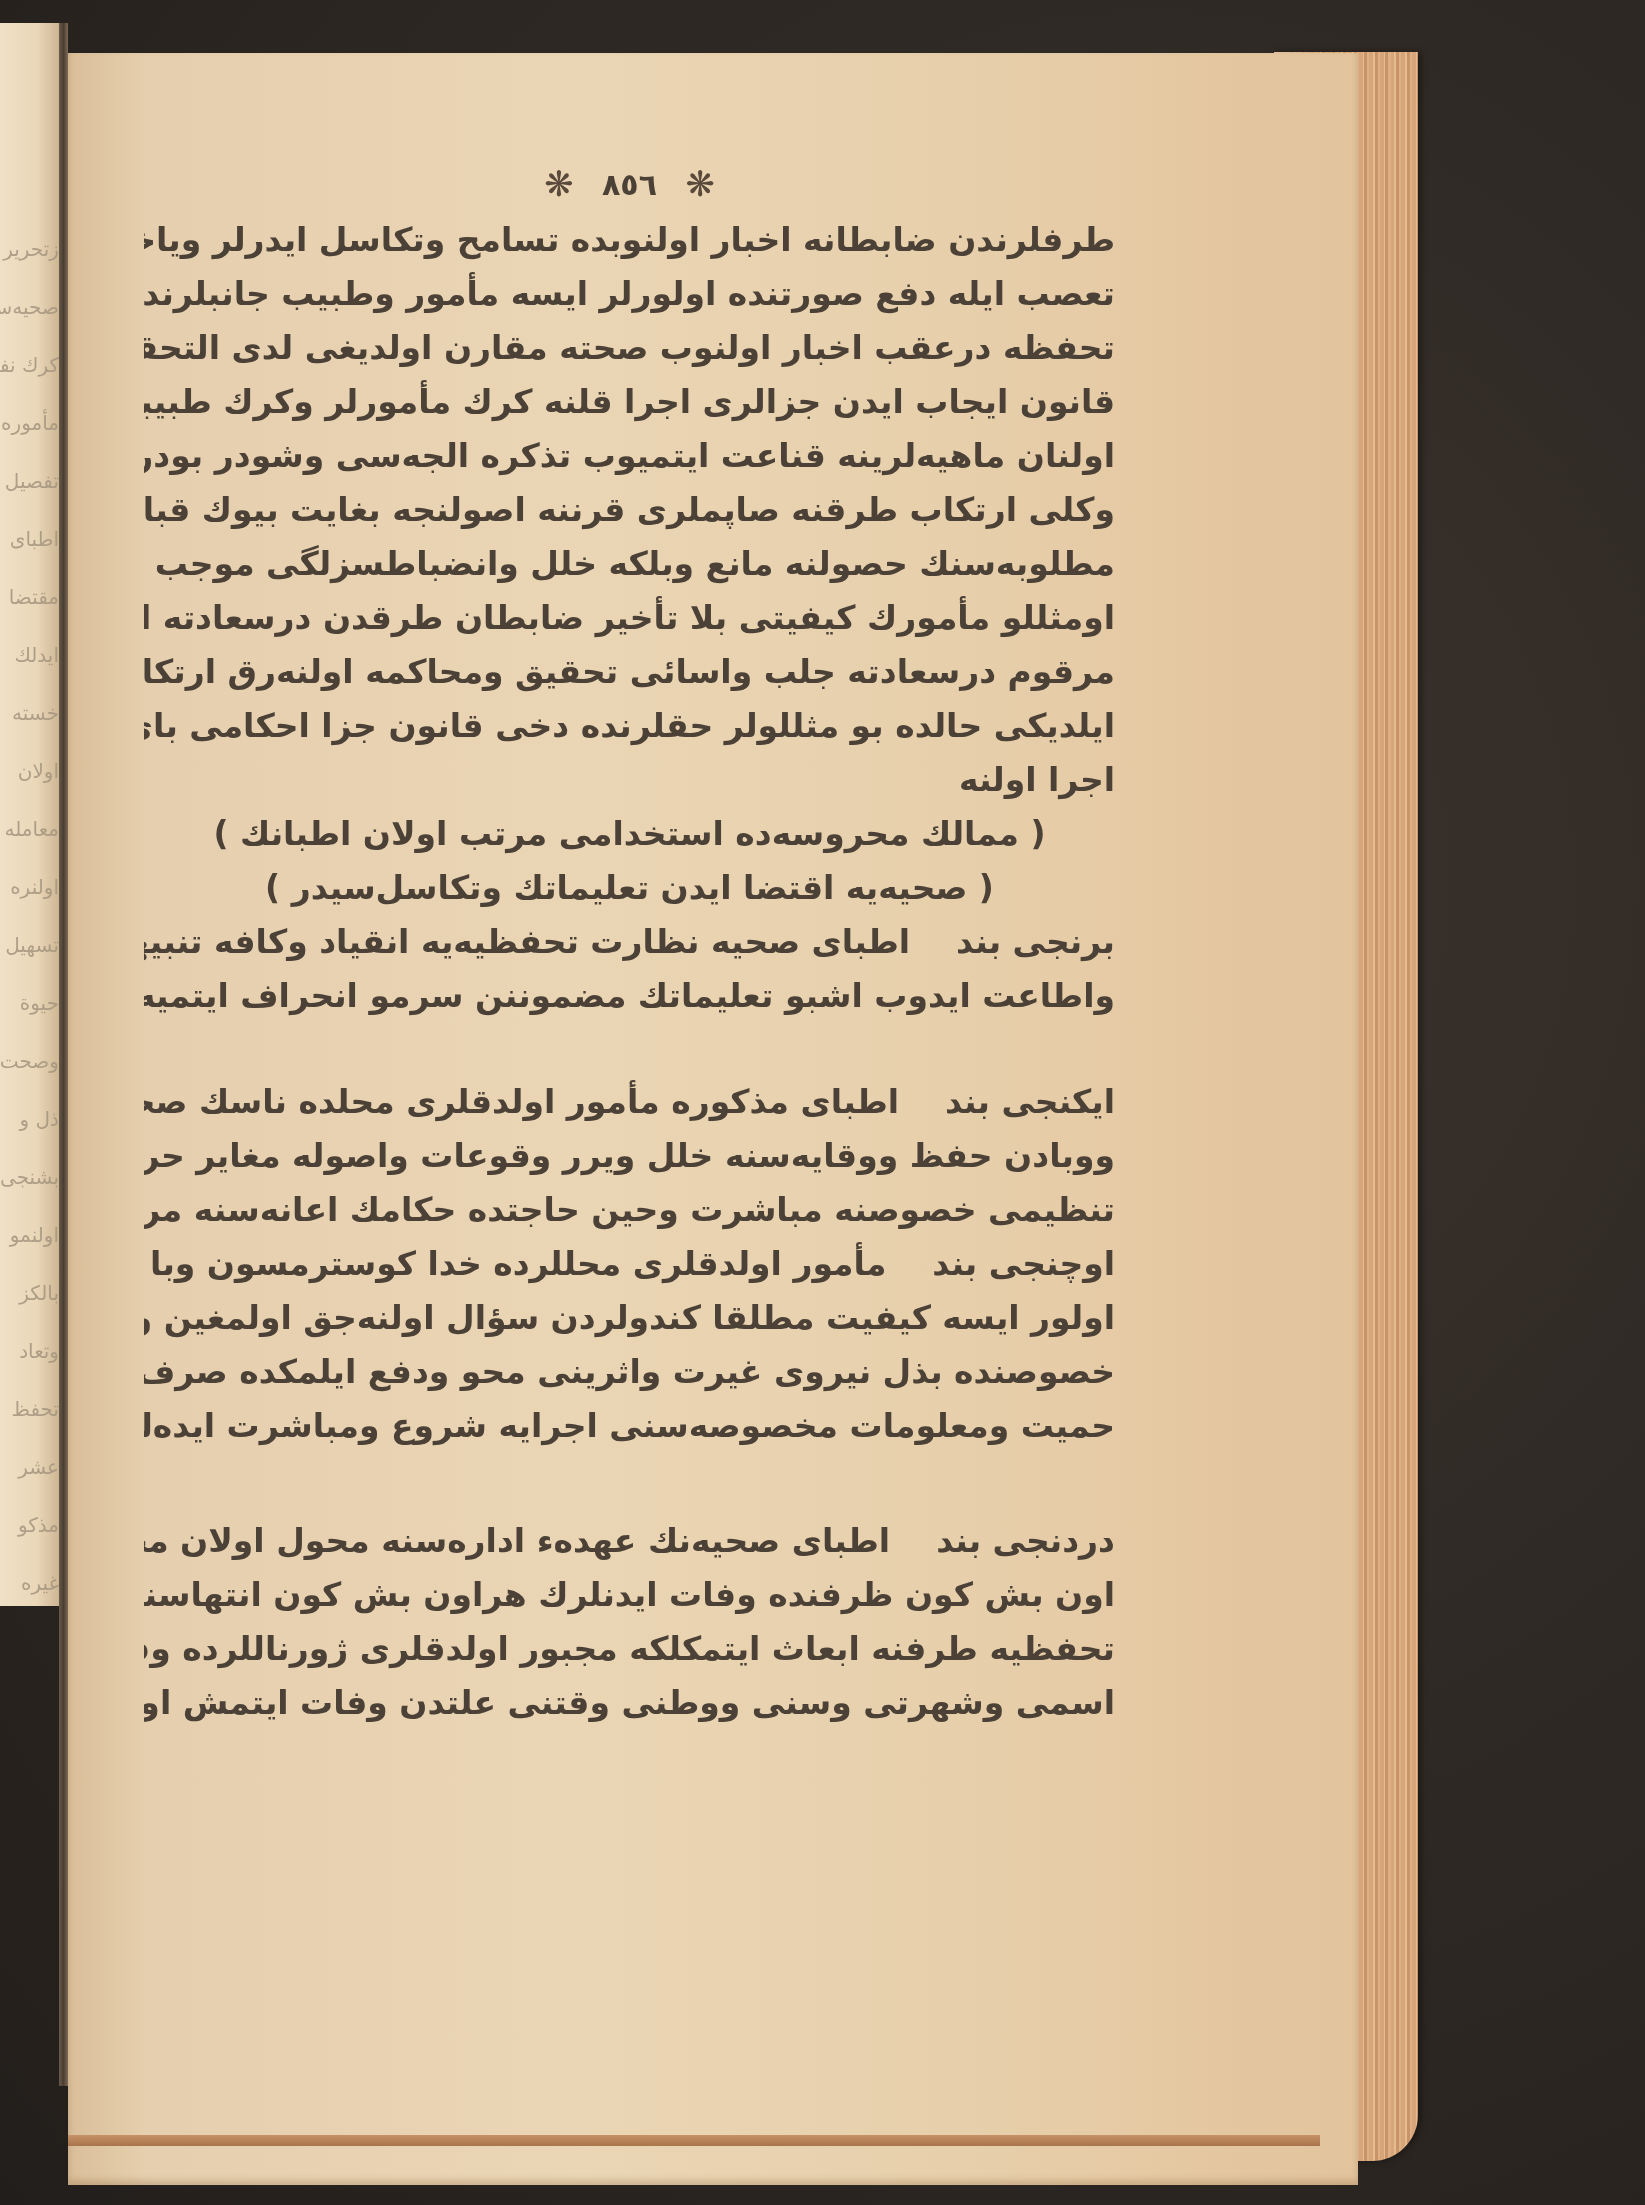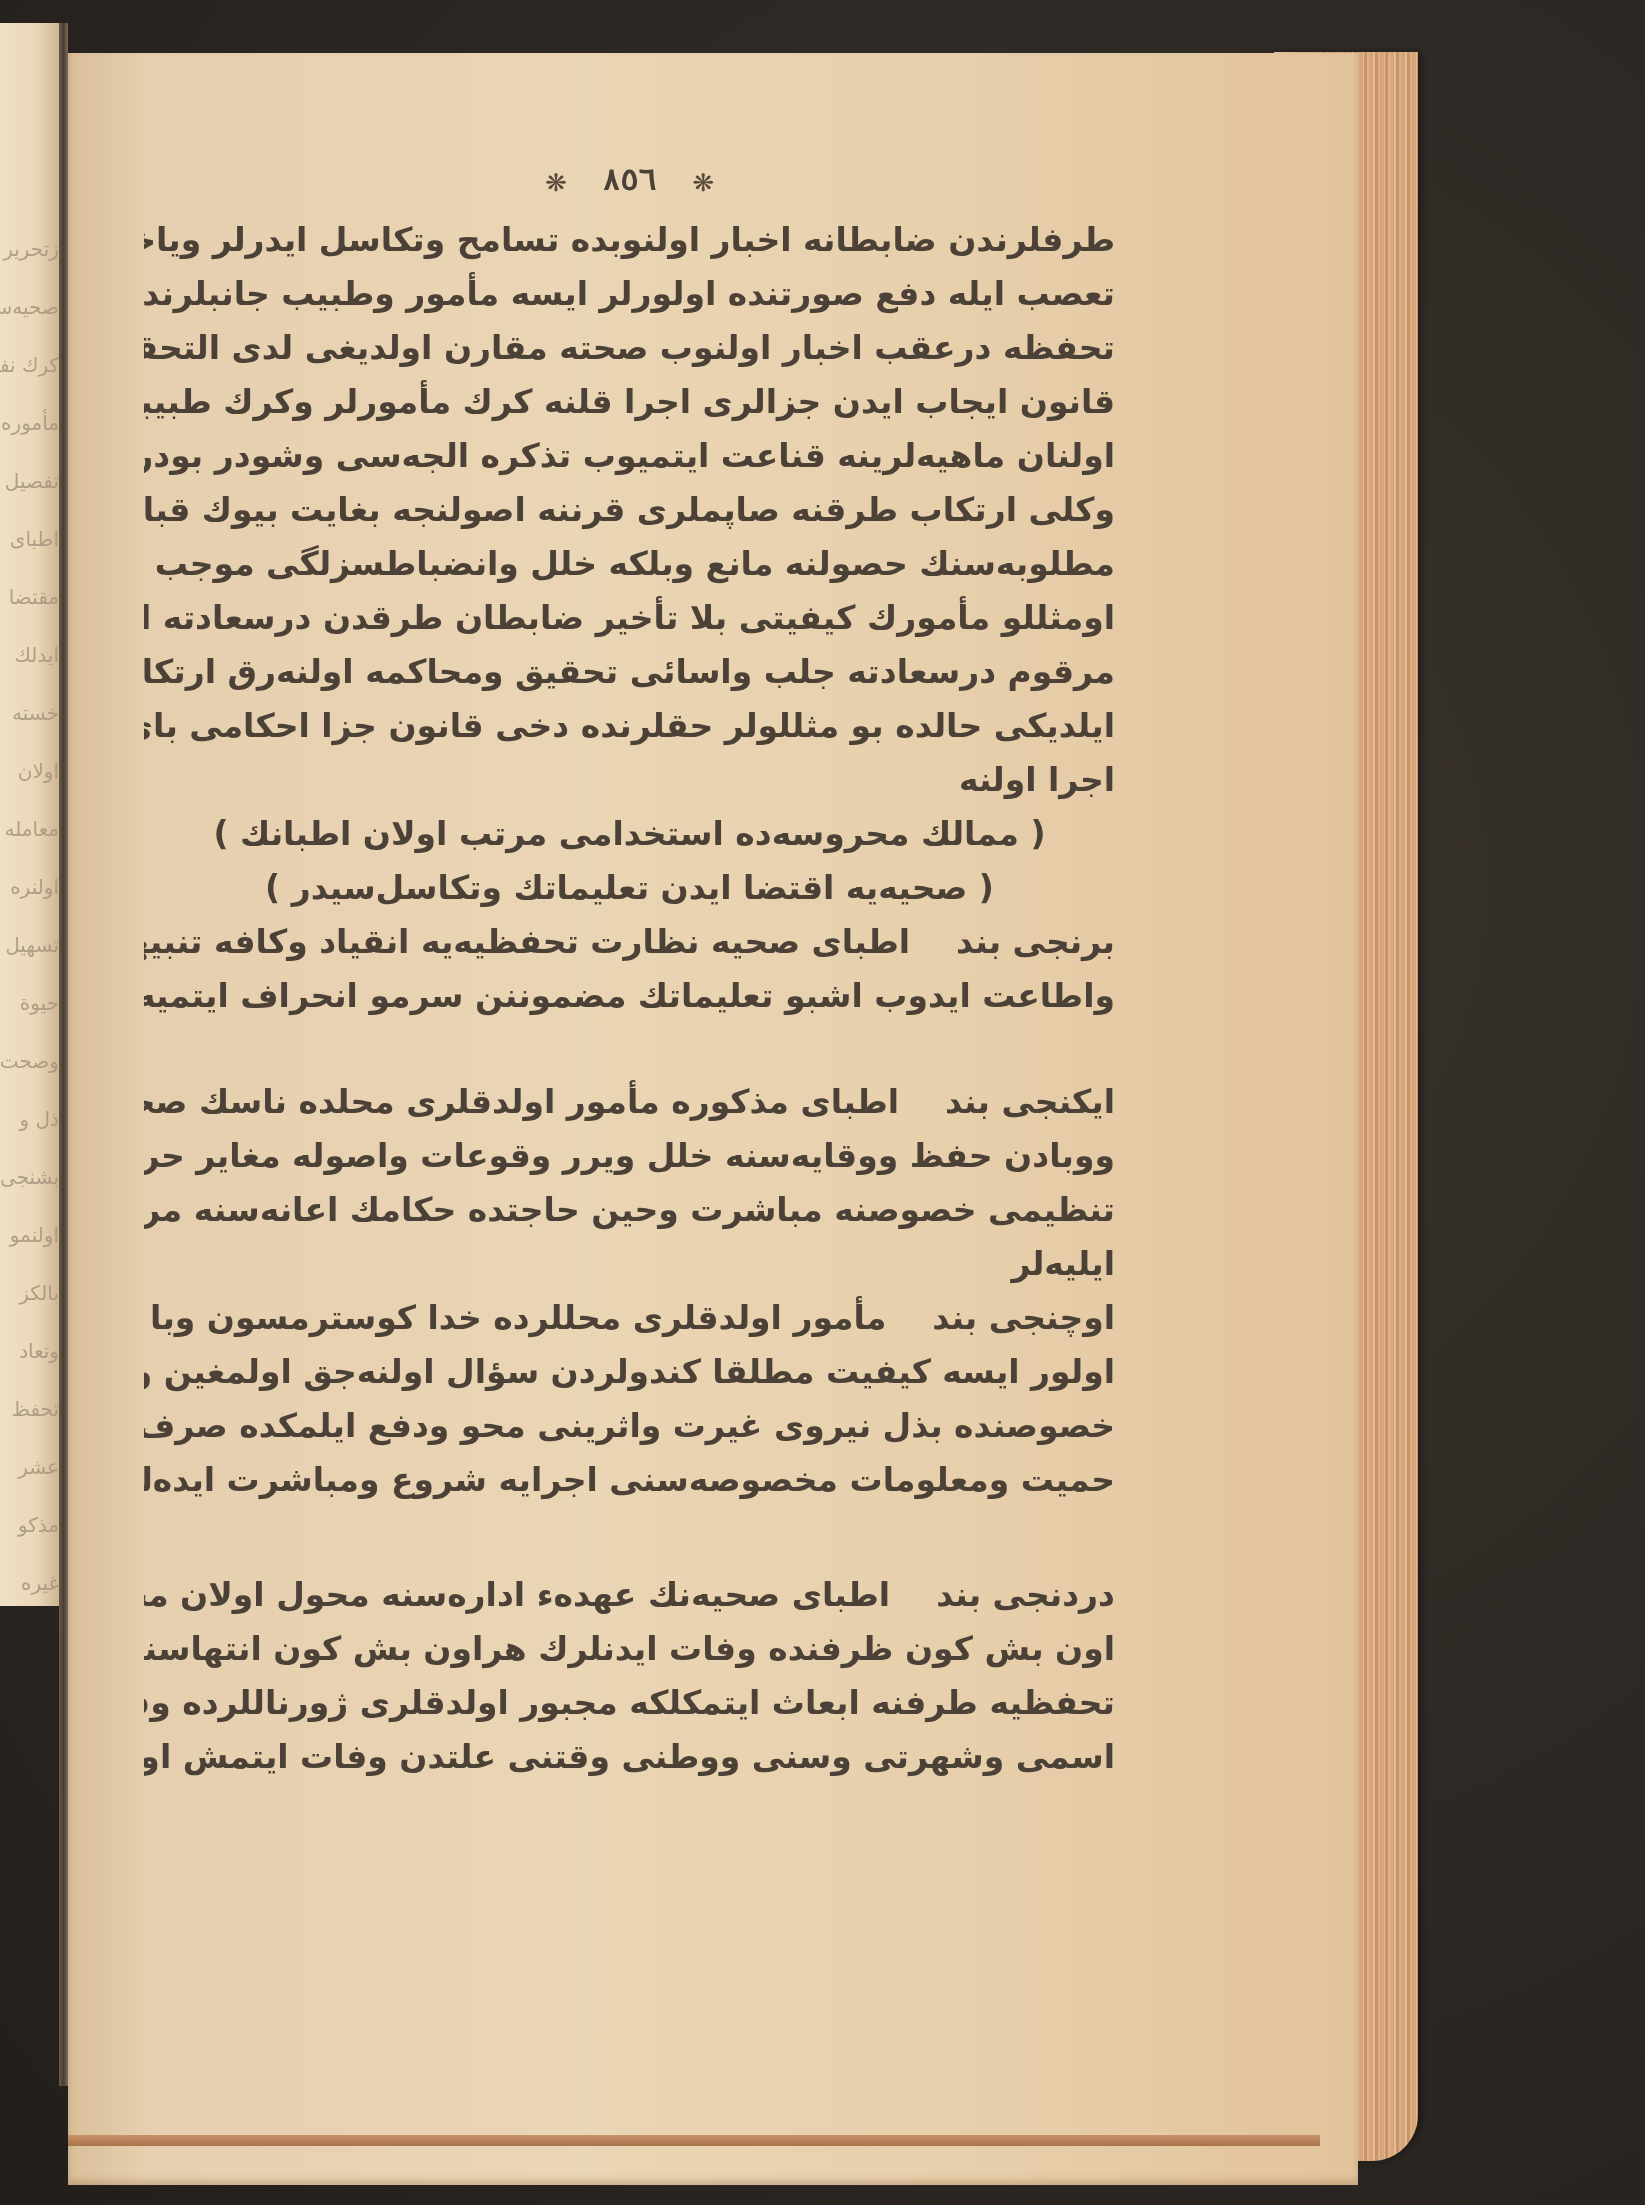--- a/index.html
+++ b/index.html
@@ -100,21 +100,20 @@
       color: #4b4136;
       font-family: "DejaVu Sans", sans-serif;
       font-weight: bold;
     }
     .header {
       text-align: center;
       font-size: 30px;
       height: 61px;
       line-height: 61px;
       direction: ltr;
-      font-family: Liberation Mono, monospace;
     }
     .header .orn {
       display: inline-block;
       font-size: 35px;
       color: #5a4a3c;
       vertical-align: middle;
       margin: 0 18px;
     }
     .header .page-num {
       display: inline-block;
@@ -237,21 +236,20 @@
     </div>
 
     <div class="gap"></div>
 
     <div>
       <div class="line">
         <span class="article-label">ايكنجى بند</span><span>اطباى مذكوره مأمور اولدقلرى محلده ناسك صحت وعافيتنه</span>
       </div>
       <div class="line">ووبادن حفظ ووقايه‌سنه خلل ويرر وقوعات واصوله مغاير حركت ظهورنده</div>
       <div class="line">تنظيمى خصوصنه مباشرت وحين حاجتده حكامك اعانه‌سنه مراجعت</div>
-      <div class="line last">ايليه‌لر</div>
     </div>
 
     <div>
       <div class="line">
         <span class="article-label">اوچنجى بند</span><span>مأمور اولدقلرى محللرده خدا كوسترمسون وبا ظهور ايده‌جك</span>
       </div>
       <div class="line">اولور ايسه كيفيت مطلقا كندولردن سؤال اولنه‌جق اولمغين وبانك منعى</div>
       <div class="line">خصوصنده بذل نيروى غيرت واثرينى محو ودفع ايلمكده صرف وسع</div>
       <div class="line indent-left">حميت ومعلومات مخصوصه‌سنى اجرايه شروع ومباشرت ايده‌لر</div>
     </div>

